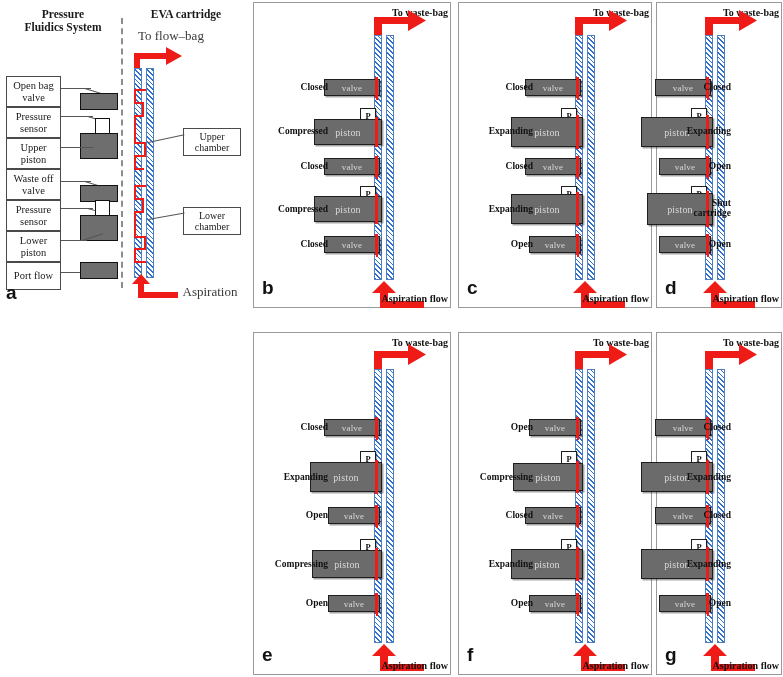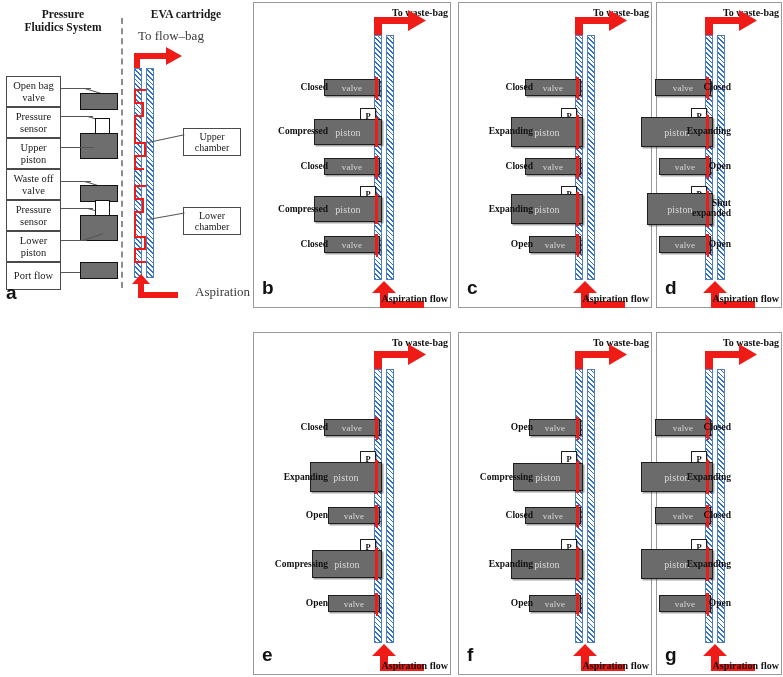--- a/index.html
+++ b/index.html
@@ -172,21 +172,21 @@
 
   <div class="chamlbl" style="left:183px;top:207px;width:58px;height:28px;">
     <div><span>Lower</span><br>
          <span>chamber</span></div>
   </div>
   <div class="leader" style="left:148px;top:219px;width:37px;transform:rotate(-10deg);"></div>
 
   <svg class="arrow" style="left:124px;top:272px;" width="58" height="28" viewBox="0 0 58 28">
     <path d="M14,26 L14,12 L8,12 L17,2 L26,12 L20,12 L20,20 L54,20 L54,26 Z" fill="#ee1b16"></path>
   </svg>
-  <div class="flowlbl big" style="left:170px;top:284px;width:80px;text-align:right;">Aspiration</div>
+  <div class="flowlbl big" style="left:170px;top:284px;width:80px;text-align:center;">Aspiration</div>
 
   <div class="cap" style="left:6px;top:282px;">a</div>
 </div>
 
 <div id="panelHost">
     <div class="panel bordered" style="left: 253px; top: 2px; width: 198px; height: 306px;">
       <div class="flowlbl" style="left: 102px; top: 4px; width: 92px; text-align: right;">To waste-bag</div>
       <svg class="arrow" width="62" height="26" viewBox="0 0 62 26" style="left: 116px; top: 6px;">
         <path d="M4,26 L4,8 L38,8 L38,1 L56,11.5 L38,22 L38,15 L12,15 L12,26 Z" fill="#ee1b16"></path>
       </svg>
@@ -319,21 +319,21 @@
       <div class="redseg" style="left: 49px; top: 153px; width: 2.5px; height: 21px;"></div>
       <div class="redseg" style="left: 50px; top: 173.5px; width: 2px; height: 2.5px;"></div>
       <div class="statelbl" style="left: 2px; top: 158px; width: 72px;"><span>Open</span></div>
       <div class="psens" style="left: 34px; top: 183px; width: 16px; height: 16px;">P</div>
       <div class="piston" style="left: -10px; top: 190px; width: 66px; height: 32px;">
         <span style="font-size: 10px;">piston</span>
       </div>
       <div class="redseg" style="left: 52px; top: 188px; width: 0px; height: 2.5px;"></div>
       <div class="redseg" style="left: 49px; top: 188px; width: 2.5px; height: 36px;"></div>
       <div class="redseg" style="left: 52px; top: 223.5px; width: 0px; height: 2.5px;"></div>
-      <div class="statelbl" style="left: 2px; top: 195px; width: 72px;"><span>Shut</span><br><span>expanded</span></div>
+      <div class="statelbl" style="left: 2px; top: 195px; width: 72px;"><span>Shut</span><br><span>cartridge</span></div>
       <div class="valve" style="left: 2px; top: 233px; width: 52px; height: 17px;">
         <span>valve</span>
       </div>
       <div class="redseg" style="left: 50px; top: 231px; width: 2px; height: 2.5px;"></div>
       <div class="redseg" style="left: 49px; top: 231px; width: 2.5px; height: 21px;"></div>
       <div class="redseg" style="left: 50px; top: 251.5px; width: 2px; height: 2.5px;"></div>
       <div class="statelbl" style="left: 2px; top: 236px; width: 72px;"><span>Open</span></div>
     </div>
     <div class="panel bordered" style="left: 253px; top: 332px; width: 198px; height: 343px;">
       <div class="flowlbl" style="left: 102px; top: 4px; width: 92px; text-align: right;">To waste-bag</div>

